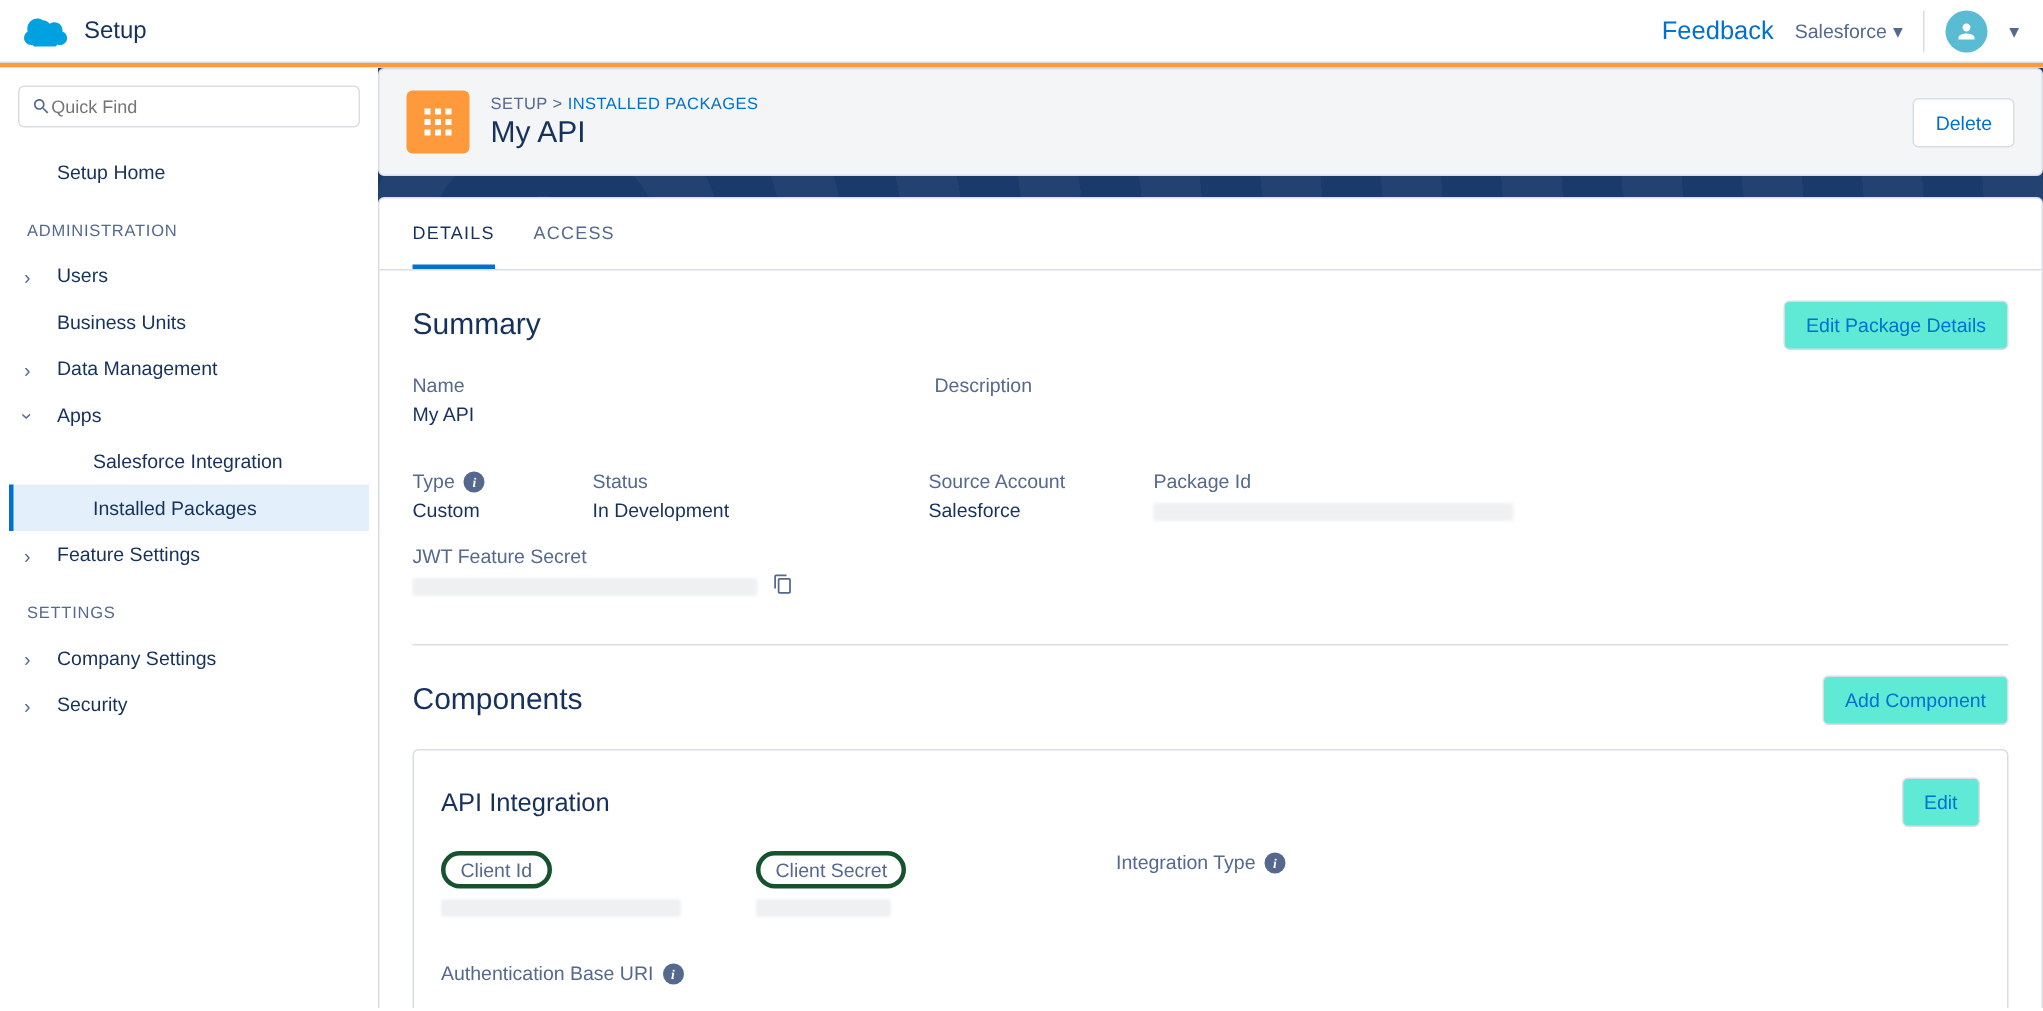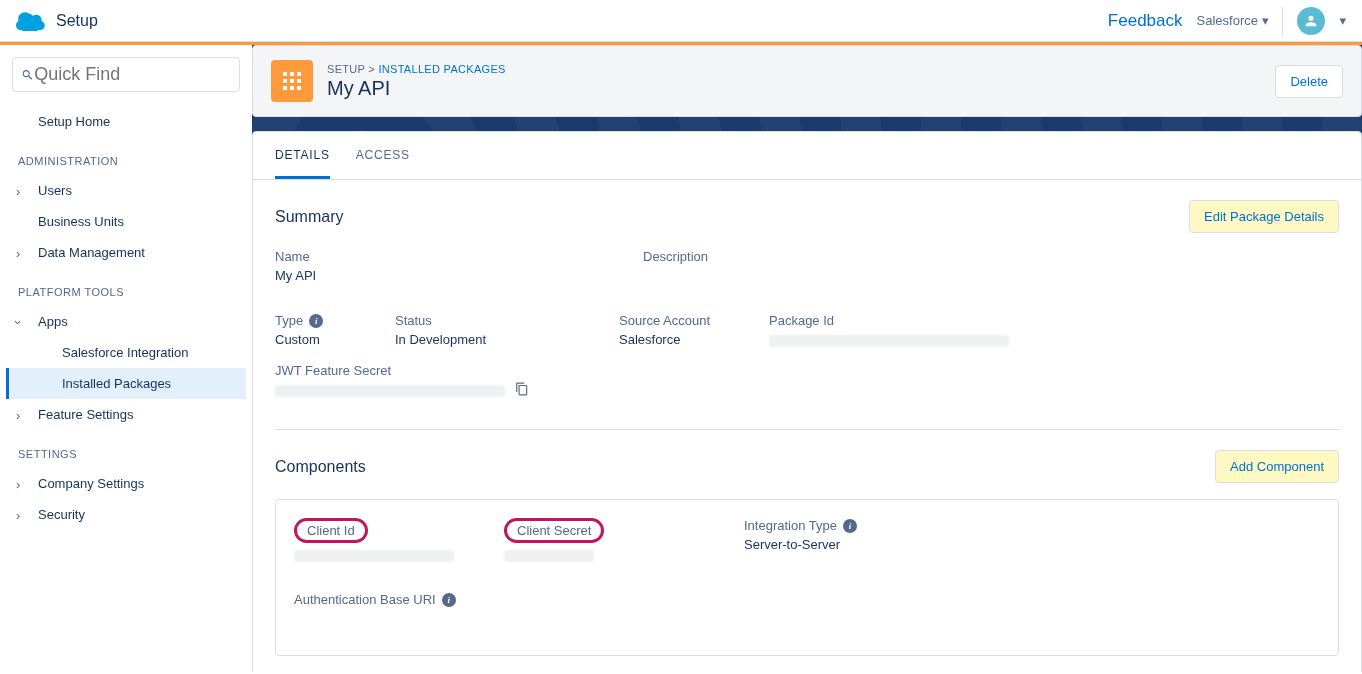--- a/index.html
+++ b/index.html
@@ -10,57 +10,57 @@
 .header-right { margin-left: auto; display: flex; align-items: center; gap: 14px; }
 .feedback-link { color: #0070d2; text-decoration: none; font-size: 17px; }
 .org-menu { display: flex; align-items: center; gap: 4px; color: #54698d; cursor: pointer; font-size: 13px; }
 .divider-v { width: 1px; height: 28px; background: #ddd; }
 .avatar { width: 28px; height: 28px; border-radius: 50%; background: #59bcd3; display: flex; align-items: center; justify-content: center; }
 .avatar svg { width: 16px; height: 16px; }
 .orange-bar { height: 3px; background: #ff9a3c; }
 .layout { display: flex; height: calc(100vh - 47px); }
 .sidebar { width: 252px; padding: 12px 6px; overflow-y: auto; background: #fff; }
 .quickfind { margin: 0 6px 14px; display: flex; align-items: center; border: 1px solid #d8dde6; border-radius: 4px; padding: 6px 8px; }
-.quickfind input { border: none; outline: none; font-size: 18px; width: 100%; margin-left: 0; color: #54698d; }
+.quickfind input { border: none; outline: none; font-size: 12px; width: 100%; margin-left: 0; color: #54698d; }
 .nav-item { padding: 8px 8px 8px 32px; font-size: 13px; color: #16325c; cursor: pointer; position: relative; }
 .nav-item.section-head { font-size: 11px; color: #54698d; letter-spacing: 0.5px; text-transform: uppercase; padding-left: 12px; margin-top: 10px; cursor: default; }
 .nav-item .chev { position: absolute; left: 10px; top: 9px; color: #54698d; }
 .nav-item.indent1 { padding-left: 56px; }
 .nav-item.active { background: #e3f0fb; border-left: 3px solid #0070d2; padding-left: 53px; }
 .main { flex: 1; background: #1a3a6b; overflow-y: auto; position: relative; }
 .main::before { content:""; position:absolute; inset:0; background: repeating-radial-gradient(circle at 10% 20%, rgba(255,255,255,0.04) 0 40px, transparent 40px 80px); pointer-events:none; }
 .page-hero { background: #f4f5f7; border: 1px solid #d8dde6; border-radius: 4px; padding: 14px 18px; display: flex; align-items: center; gap: 14px; position: relative; z-index:1; }
 .hero-icon { width: 42px; height: 42px; background: #ff9a3c; border-radius: 4px; display: flex; align-items: center; justify-content: center; }
 .hero-icon svg { width: 24px; height: 24px; }
 .breadcrumb { font-size: 11px; color: #54698d; letter-spacing: 0.3px; }
 .breadcrumb a { color: #0070d2; text-decoration: none; }
 .page-title { font-size: 20px; font-weight: 400; color: #16325c; margin-top: 2px; }
 .delete-btn { margin-left: auto; background: #fff; border: 1px solid #d8dde6; border-radius: 4px; padding: 8px 14px; color: #0070d2; cursor: pointer; font-size: 13px; }
 .content-card { background: #fff; border: 1px solid #d8dde6; border-radius: 4px; margin-top: 14px; padding: 0 22px 22px; position: relative; z-index:1; }
 .tabs { display: flex; gap: 26px; border-bottom: 1px solid #d8dde6; margin: 0 -22px 20px; padding: 0 22px; }
 .tab { padding: 16px 0 14px; font-size: 12px; letter-spacing: 0.8px; color: #54698d; cursor: pointer; border-bottom: 3px solid transparent; }
 .tab.active { color: #16325c; border-bottom-color: #0070d2; font-weight: 500; }
 .section-row { display: flex; align-items: center; margin-bottom: 16px; }
-.section-title { font-size: 16px; font-weight: 500; color: #16325c; }
-.action-btn { margin-left: auto; background: #fef9c3; border: 1px solid #d8dde6; border-radius: 4px; padding: 8px 14px; color: #0070d2; cursor: pointer; font-size: 13px; }
+.section-title { font-size: 20px; font-weight: 500; color: #16325c; }
+.action-btn { margin-left: auto; background: #5eead4; border: 1px solid #d8dde6; border-radius: 4px; padding: 8px 14px; color: #0070d2; cursor: pointer; font-size: 13px; }
 .grid { display: flex; flex-wrap: wrap; margin-bottom: 14px; }
 .field { padding-right: 30px; margin-bottom: 16px; }
 .field .label { font-size: 13px; color: #54698d; display: flex; align-items: center; gap: 6px; }
 .field .value { font-size: 13px; color: #16325c; margin-top: 4px; }
 .info-icon { width: 14px; height: 14px; border-radius: 50%; background: #54698d; color: #fff; font-size: 9px; display: inline-flex; align-items: center; justify-content: center; font-weight: bold; font-style: italic; font-family: serif; }
 .redacted { display: inline-block; height: 12px; background: #eef0f2; border-radius: 2px; filter: blur(1px); vertical-align: middle; }
 .copy-icon { color: #54698d; margin-left: 6px; cursor: pointer; }
 .hr { border: none; border-top: 1px solid #d8dde6; margin: 8px 0 20px; }
 .comp-card { border: 1px solid #d8dde6; border-radius: 4px; padding: 18px; }
 .comp-head { display: flex; align-items: center; margin-bottom: 16px; }
 .comp-title { font-size: 17px; color: #16325c; }
-.circle-highlight { border: 3px solid #be185d; border-radius: 18px; padding: 2px 10px; display: inline-block; color: #54698d; }
+.circle-highlight { border: 3px solid #14532d; border-radius: 18px; padding: 2px 10px; display: inline-block; color: #54698d; }
 .uri-value { display: flex; align-items: center; gap: 4px; }
 .col-name { width: 120px; }
-.col-desc { flex: 1; margin-left: 20px; }
+.col-desc { flex: 1; }
 .col-type { width: 120px; }
 .col-status { width: 224px; }
 .col-src { width: 150px; }
 .col-pkg { width: 298px; }
 .col-jwt { flex: 1; }
 .col-cid { width: 210px; }
 .col-csec { width: 240px; }
 .col-itype { flex: 1; }
 .col-auth { width: 100%; }
 </style>
@@ -97,21 +97,20 @@
       <svg width="14" height="14" viewBox="0 0 24 24">
           <path fill="#54698d" d="M15.5 14h-.8l-.3-.3c1-1.1 1.6-2.6 1.6-4.2C16 5.9 13.1 3 9.5 3S3 5.9 3 9.5 5.9 16 9.5 16c1.6 0 3.1-.6 4.2-1.6l.3.3v.8l5 5 1.5-1.5-5-5zm-6 0C7 14 5 12 5 9.5S7 5 9.5 5 14 7 14 9.5 12 14 9.5 14z"></path>
         </svg>
       <input type="text" placeholder="Quick Find" style="">
     </div>
     <div class="nav-item">Setup Home</div>
     <div class="nav-item section-head">ADMINISTRATION</div>
     <div class="nav-item"><span class="chev">›</span><span>Users</span></div>
     <div class="nav-item">Business Units</div>
     <div class="nav-item"><span class="chev">›</span><span>Data Management</span></div>
-    <div class="nav-item section-head">PLATFORM TOOLS</div>
     <div class="nav-item"><span class="chev" style="transform:rotate(90deg);display:inline-block;">›</span><span>Apps</span></div>
     <div class="nav-item indent1">Salesforce Integration</div>
     <div class="nav-item indent1 active">Installed Packages</div>
     <div class="nav-item"><span class="chev">›</span><span>Feature Settings</span></div>
     <div class="nav-item section-head">SETTINGS</div>
     <div class="nav-item"><span class="chev">›</span><span>Company Settings</span></div>
     <div class="nav-item"><span class="chev">›</span><span>Security</span></div>
   </div>
 
   <div class="main">
@@ -193,40 +192,43 @@
       </div>
 
       <hr class="hr">
 
       <div class="section-row">
         <div class="section-title">Components</div>
         <button class="action-btn">Add Component</button>
       </div>
 
       <div class="comp-card">
+        <div class="comp-head">
+          <div class="comp-title">API Integration</div>
+          <button class="action-btn">Edit</button>
+        </div>
 
         <div class="grid">
           <div class="field col-cid">
             <div class="label">
                 <span class="circle-highlight">Client Id</span>
               </div>
             <div class="value"><span class="redacted" style="width:160px;"></span></div>
           </div>
           <div class="field col-csec">
             <div class="label">
                 <span class="circle-highlight">Client Secret</span>
               </div>
             <div class="value"><span class="redacted" style="width:90px;"></span></div>
           </div>
           <div class="field col-itype">
             <div class="label">
                 <span>Integration Type</span>
                 <span class="info-icon">i</span>
               </div>
-            <div class="value">Server-to-Server</div>
           </div>
         </div>
 
         <div class="grid">
           <div class="field col-auth">
             <div class="label">
                 <span>Authentication Base URI</span>
                 <span class="info-icon">i</span>
               </div>
 

